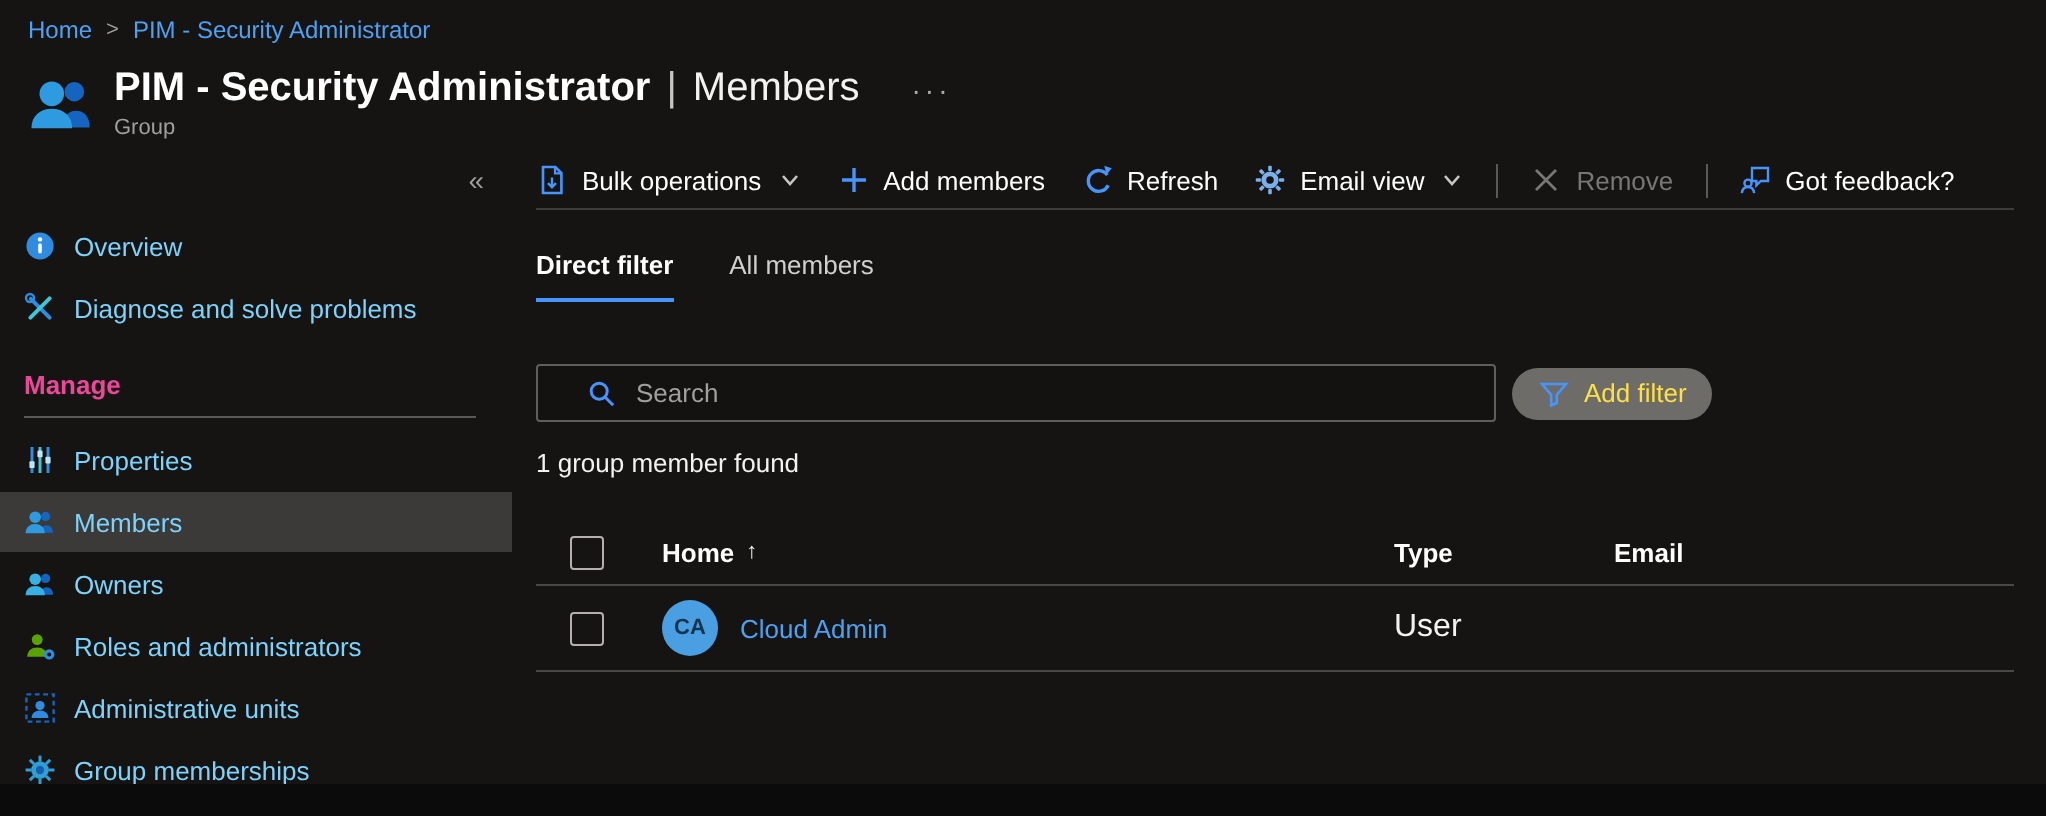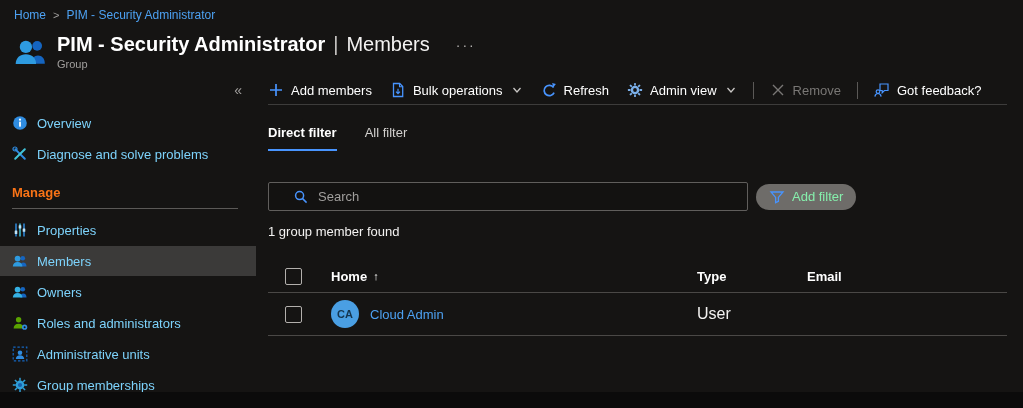--- a/index.html
+++ b/index.html
@@ -24,21 +24,21 @@
   
   .body-row { display:flex; margin-top:6px; }
   .sidebar { width:256px; flex:none; }
   .collapse-row { height:28px; display:flex; justify-content:flex-end; align-items:center; padding-right:14px; }
   .collapse-btn { color:#a19f9d; font-size:14px; cursor:pointer; }
   .nav { margin-top:4px; }
   .nav-item { height:30px; display:flex; align-items:center; gap:9px; padding-left:12px; font-size:13px; color:#7dd3fc; cursor:pointer; }
   .nav-item.selected { background:#3b3a39; }
   .nav-item + .nav-item { margin-top:1px; }
   .icon16 { width:16px; height:16px; flex:none; display:inline-flex; }
-  .nav-section { margin:16px 0 0 12px; font-size:13px; font-weight:700; color:#f97316; }
+  .nav-section { margin:16px 0 0 12px; font-size:13px; font-weight:700; color:#ec4899; }
   .nav-divider { height:1px; background:#5b5957; margin:8px 18px 6px 12px; }
 
   .content { flex:1; padding:0 16px 0 12px; min-width:0; }
 
   
   .toolbar { height:29px; display:flex; align-items:center; border-bottom:1px solid #3d3c3b; }
   .tb-btn { display:flex; align-items:center; gap:7px; font-size:13px; color:#ffffff; padding:0 9px; cursor:pointer; white-space:nowrap; }
   .tb-btn:first-child { padding-left:0; }
   .tb-btn.disabled { color:#797775; cursor:default; }
   .tb-divider { width:1px; height:17px; background:#5b5957; margin:0 7px; }
@@ -47,21 +47,21 @@
   
   .tabs { display:flex; gap:28px; margin-top:20px; }
   .tab { font-size:13px; color:#d2d0ce; padding-bottom:9px; cursor:pointer; border-bottom:2px solid transparent; }
   .tab.active { color:#ffffff; font-weight:700; border-bottom:2px solid #4894fe; }
 
   
   .filter-row { display:flex; align-items:center; margin-top:31px; }
   .search-box { width:480px; height:29px; border:1px solid #605e5c; border-radius:2px; display:flex; align-items:center; gap:9px; padding:0 24px; background:#131211; }
   .search-box input { flex:1; background:transparent; border:none; outline:none; color:#f3f2f1; font-size:13px; font-family:inherit; }
   .search-box input::placeholder { color:#a19f9d; }
-  .add-filter { height:26px; margin-left:8px; padding:0 13px; border-radius:13px; background:#6e6c69; display:flex; align-items:center; gap:7px; font-size:13px; color:#86efac; cursor:pointer; }
+  .add-filter { height:26px; margin-left:8px; padding:0 13px; border-radius:13px; background:#6e6c69; display:flex; align-items:center; gap:7px; font-size:13px; color:#fde047; cursor:pointer; }
 
   .summary { margin-top:13px; font-size:13px; color:#f3f2f1; }
 
   
   .table { margin-top:21px; }
   .trow { display:grid; grid-template-columns:46px 366px 110px 1fr; align-items:center; padding-left:17px; }
   .thead { height:33px; border-bottom:1px solid #4a4846; }
   .th { font-size:13px; font-weight:700; color:#ffffff; display:flex; align-items:center; gap:6px; }
   .sort-arrow { font-size:11px; color:#f3f2f1; }
   .tbody-row { height:43px; border-bottom:1px solid #4a4846; }
@@ -217,39 +217,39 @@
 
       </div>
     </div>
 
     <div class="content">
 
       <div class="toolbar">
         <div class="tb-btn">
           <span class="icon16">
             <svg viewBox="0 0 16 16">
-                <path d="M8 2 v12 M2 8 h12" stroke="#4894fe" stroke-width="1.7" fill="none"></path>
-              </svg>
-          </span>
-          <span>Add members</span>
-        </div>
-        <div class="tb-btn">
-          <span class="icon16">
-            <svg viewBox="0 0 16 16">
                 <path d="M3.5 1.5 h6.2 l3 3 v10 h-9.2 z" fill="none" stroke="#4894fe" stroke-width="1.3"></path>
                 <path d="M9.5 1.7 v3 h3" fill="none" stroke="#4894fe" stroke-width="1.1"></path>
                 <path d="M8 6.8 v4.6 M6 9.6 l2 2 2-2" stroke="#4894fe" stroke-width="1.2" fill="none"></path>
               </svg>
           </span>
           <span>Bulk operations</span>
           <span class="chev">
             <svg viewBox="0 0 12 12">
                 <path d="M2.5 4 l3.5 4 3.5-4" fill="none" stroke="#c8c6c4" stroke-width="1.3"></path>
               </svg>
           </span>
+        </div>
+        <div class="tb-btn">
+          <span class="icon16">
+            <svg viewBox="0 0 16 16">
+                <path d="M8 2 v12 M2 8 h12" stroke="#4894fe" stroke-width="1.7" fill="none"></path>
+              </svg>
+          </span>
+          <span>Add members</span>
         </div>
         <div class="tb-btn">
           <span class="icon16">
             <svg viewBox="0 0 16 16">
                 <path d="M11.9 4.3 A5.2 5.2 0 1 1 7 3 " fill="none" stroke="#4894fe" stroke-width="1.7" transform="rotate(70 8 8.3)"></path>
                 <polygon points="11.1,0.9 14.9,2.1 12.3,5.3" fill="#4894fe"></polygon>
               </svg>
           </span>
           <span>Refresh</span>
         </div>
@@ -263,21 +263,21 @@
                   <rect x="7.1" y="0.9" width="1.8" height="2.6" rx="0.5" transform="rotate(135 8 8)"></rect>
                   <rect x="7.1" y="0.9" width="1.8" height="2.6" rx="0.5" transform="rotate(180 8 8)"></rect>
                   <rect x="7.1" y="0.9" width="1.8" height="2.6" rx="0.5" transform="rotate(225 8 8)"></rect>
                   <rect x="7.1" y="0.9" width="1.8" height="2.6" rx="0.5" transform="rotate(270 8 8)"></rect>
                   <rect x="7.1" y="0.9" width="1.8" height="2.6" rx="0.5" transform="rotate(315 8 8)"></rect>
                   <circle cx="8" cy="8" r="4.3"></circle>
                 </g>
                 <circle cx="8" cy="8" r="1.9" fill="#151413"></circle>
               </svg>
           </span>
-          <span>Admin view</span>
+          <span>Email view</span>
           <span class="chev">
             <svg viewBox="0 0 12 12">
                 <path d="M2.5 4 l3.5 4 3.5-4" fill="none" stroke="#c8c6c4" stroke-width="1.3"></path>
               </svg>
           </span>
         </div>
         <div class="tb-divider"></div>
         <div class="tb-btn disabled">
           <span class="icon16">
             <svg viewBox="0 0 16 16">
@@ -294,21 +294,21 @@
                 <circle cx="4" cy="9.6" r="1.8" fill="none" stroke="#4894fe" stroke-width="1.2"></circle>
                 <path d="M0.9 14.6 c0.2-2 1.4-3.1 3.1-3.1 s2.9 1.1 3.1 3.1" fill="none" stroke="#4894fe" stroke-width="1.2"></path>
               </svg>
           </span>
           <span>Got feedback?</span>
         </div>
       </div>
 
       <div class="tabs">
         <div class="tab active">Direct filter</div>
-        <div class="tab">All filter</div>
+        <div class="tab">All members</div>
       </div>
 
       <div class="filter-row">
         <div class="search-box">
           <span class="icon16">
             <svg viewBox="0 0 16 16">
                 <circle cx="6.6" cy="6.6" r="4" fill="none" stroke="#4894fe" stroke-width="1.5"></circle>
                 <path d="M9.6 9.6 L13.6 13.6" stroke="#4894fe" stroke-width="1.5"></path>
               </svg>
           </span>

